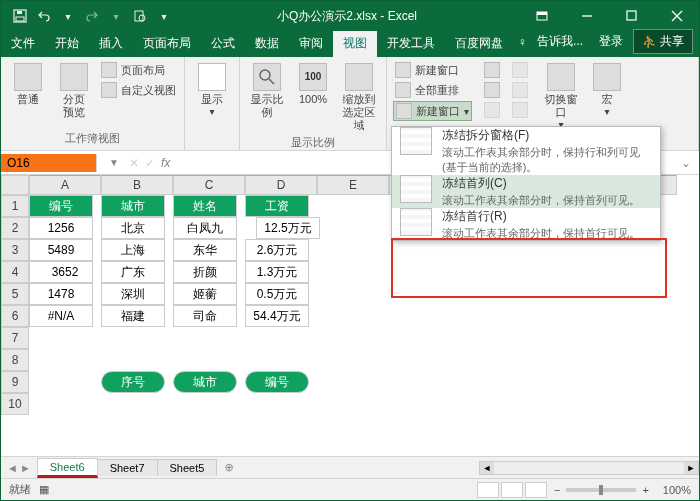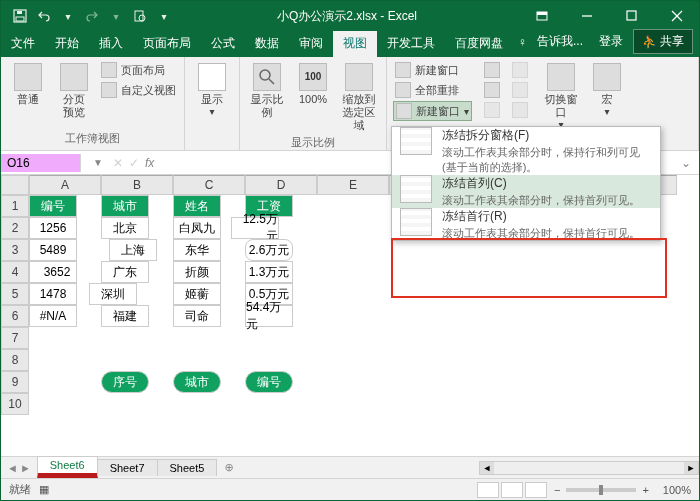--- a/index.html
+++ b/index.html
@@ -22,43 +22,43 @@
 .ribbon{height:94px;background:#f1f1f1;border-bottom:1px solid #d4d4d4;display:flex;position:relative;}
 .rgroup{border-right:1px solid #d4d4d4;display:flex;flex-direction:column;padding:4px 6px 2px;}
 .rgroup .glabel{font-size:11px;color:#666;text-align:center;margin-top:auto;padding-bottom:2px;}
 .rgroup .gbody{display:flex;gap:4px;flex:1;}
 .bigbtn{width:42px;display:flex;flex-direction:column;align-items:center;font-size:11px;color:#444;padding:2px;text-align:center;line-height:1.2;}
 .bigbtn .ico{width:28px;height:28px;background:#ddd;border:1px solid #bbb;margin-bottom:2px;display:flex;align-items:center;justify-content:center;}
 .smallcol{display:flex;flex-direction:column;gap:2px;font-size:11px;color:#444;}
 .smallbtn{display:flex;align-items:center;gap:4px;padding:1px 2px;white-space:nowrap;}
 .smallbtn .sico{width:16px;height:16px;background:#ddd;border:1px solid #bbb;flex-shrink:0;}
 .namebox-row{height:24px;background:#fff;border-bottom:1px solid #d4d4d4;display:flex;align-items:center;font-size:12px;}
-.namebox{width:80px;padding:2px 6px;border-right:1px solid #d4d4d4;background:#f0abfc;}
+.namebox{width:96px;padding:2px 6px;border-right:1px solid #d4d4d4;background:#f97316;}
 .fxbar{display:flex;align-items:center;gap:6px;padding-left:8px;color:#888;flex:1;}
 .fxbar .drop{padding:0 4px;}
 .fxbar .fx{font-style:italic;}
 .fxbar input{border:none;outline:none;flex:1;font-size:12px;}
 .grid-area{flex:1;position:relative;overflow:hidden;background:#fff;}
 .cols{display:flex;height:20px;margin-left:28px;}
 .ch{width:72px;border:0.5px solid #ccc;border-top:1px solid #aaa;background:#e8e8e8;font-size:12px;text-align:center;line-height:19px;color:#444;}
 .selall{position:absolute;left:0;top:0;width:28px;height:20px;background:#e8e8e8;border:0.5px solid #ccc;}
 .rows{position:absolute;left:0;top:20px;}
 .rh{width:28px;height:22px;border:0.5px solid #ccc;background:#e8e8e8;font-size:12px;text-align:center;line-height:21px;color:#444;}
 .cells{position:absolute;left:28px;top:20px;}
-.cell{position:absolute;width:48px;height:22px;border:0.5px solid #ccc;font-size:12px;display:flex;align-items:center;justify-content:center;background:#fff;}
+.cell{position:absolute;width:64px;height:22px;border:0.5px solid #ccc;font-size:12px;display:flex;align-items:center;justify-content:center;background:#fff;}
 .hdr{background:#10a060;color:#fff;font-weight:500;}
 .hdr2{background:#10a060;color:#fff;border-radius:11px;}
 .statusbar{height:22px;background:#f1f1f1;border-top:1px solid #d4d4d4;display:flex;align-items:center;font-size:11px;color:#555;padding:0 8px;}
 .statusbar .sp{flex:1;}
 .statusbar .vbtn{width:22px;height:16px;border:1px solid #ccc;margin:0 1px;background:#fff;}
 .statusbar .zoom{margin-left:8px;}
 .sheet-tabs{height:22px;background:#f1f1f1;border-top:1px solid #d4d4d4;display:flex;align-items:center;font-size:11px;}
 .sheet-tabs .nav{display:flex;gap:2px;padding:0 6px;color:#888;}
 .sheet-tabs .stab{padding:2px 12px;border:1px solid #ccc;border-bottom:none;background:#e8e8e8;margin-right:-1px;}
-.sheet-tabs .stab.active{background:#fff;border-bottom:6px solid #b91c1c;color:#137a46;font-weight:500;}
+.sheet-tabs .stab.active{background:#fff;border-bottom:3px solid #b91c1c;color:#137a46;font-weight:500;}
 .sheet-tabs .add{padding:2px 8px;color:#888;}
 .sheet-tabs .hscroll{margin-left:auto;width:220px;height:14px;background:#eee;border:1px solid #ccc;display:flex;}
 .sheet-tabs .hscroll .ar{width:14px;background:#ddd;text-align:center;font-size:9px;line-height:12px;}
 .sheet-tabs .hscroll .track{flex:1;}
 
 .dropdown{position:absolute;left:390px;top:125px;width:270px;background:#fff;border:1px solid #bbb;box-shadow:2px 2px 6px rgba(0,0,0,0.25);font-size:12px;z-index:50;}
 .dd-item{display:flex;padding:0 8px;gap:10px;}
 .dd-item .ddico{width:32px;height:28px;border:1px solid #bbb;background:repeating-linear-gradient(0deg,#f5f5f5 0 4px,#fff 4px 8px);flex-shrink:0;}
 .dd-item .ddtxt .t{color:#333;}
 .dd-item .ddtxt .d{color:#666;font-size:11px;line-height:1.35;margin-top:1px;}
@@ -300,31 +300,31 @@
         <div class="rh">10</div>
       </div>
   <div class="cells" id="cells">
         <div class="cell hdr" style="left: 0px; top: 0px;">编号</div>
         <div class="cell hdr" style="left: 72px; top: 0px;">城市</div>
         <div class="cell hdr" style="left: 144px; top: 0px;">姓名</div>
         <div class="cell hdr" style="left: 216px; top: 0px;">工资</div>
         <div class="cell" style="left: 0px; top: 22px;">1256</div>
         <div class="cell" style="left: 72px; top: 22px;">北京</div>
         <div class="cell" style="left: 144px; top: 22px;">白凤九</div>
-        <div class="cell" style="left: 202px; top: 22px; text-align: right;">12.5万元</div>
+        <div class="cell" style="left: 227px; top: 22px; text-align: right;">12.5万元</div>
         <div class="cell" style="left: 0px; top: 44px;">5489</div>
-        <div class="cell" style="left: 80px; top: 44px;">上海</div>
+        <div class="cell" style="left: 72px; top: 44px;">上海</div>
         <div class="cell" style="left: 144px; top: 44px;">东华</div>
-        <div class="cell" style="left: 216px; top: 44px; border-radius: 8px;">2.6万元</div>
+        <div class="cell" style="left: 216px; top: 44px;">2.6万元</div>
         <div class="cell" style="left: 0px; top: 66px; padding-left: 8px;">3652</div>
         <div class="cell" style="left: 72px; top: 66px;">广东</div>
         <div class="cell" style="left: 144px; top: 66px;">折颜</div>
         <div class="cell" style="left: 216px; top: 66px;">1.3万元</div>
         <div class="cell" style="left: 0px; top: 88px;">1478</div>
-        <div class="cell" style="left: 60px; top: 88px;">深圳</div>
+        <div class="cell" style="left: 72px; top: 88px;">深圳</div>
         <div class="cell" style="left: 144px; top: 88px;">姬蘅</div>
         <div class="cell" style="left: 216px; top: 88px;">0.5万元</div>
         <div class="cell" style="left: 0px; top: 110px;">#N/A</div>
         <div class="cell" style="left: 72px; top: 110px;">福建</div>
         <div class="cell" style="left: 144px; top: 110px;">司命</div>
         <div class="cell" style="left: 216px; top: 110px;">54.4万元</div>
         <div class="cell hdr2" style="left: 72px; top: 176px;">序号</div>
         <div class="cell hdr2" style="left: 144px; top: 176px;">城市</div>
         <div class="cell hdr2" style="left: 216px; top: 176px;">编号</div>
       </div>

